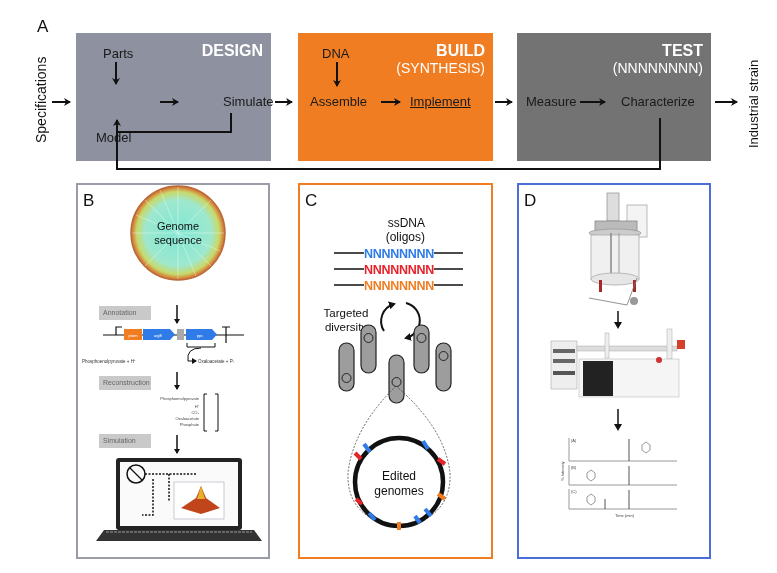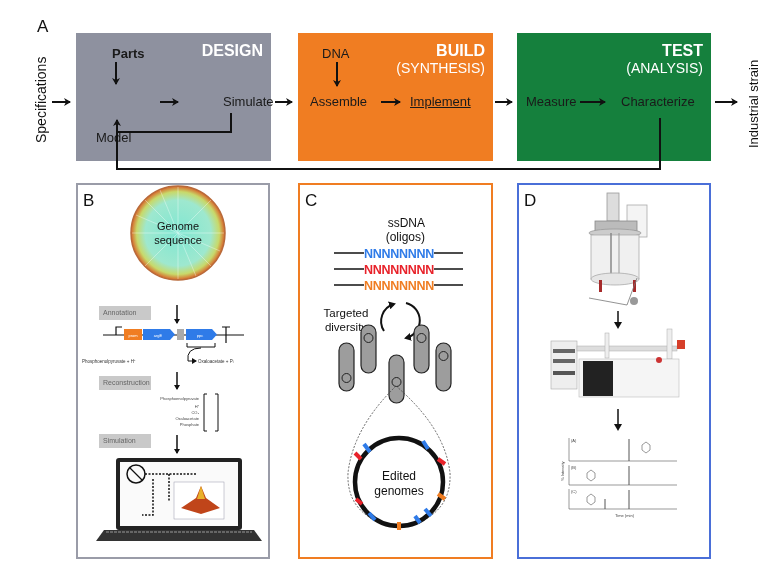--- a/index.html
+++ b/index.html
@@ -20,36 +20,36 @@
 <body>
 
 <div>
   <div class="abs panel-letter" style="left:37px;top:17px;">A</div>
 
   <div class="vlabel" style="left:33px;top:143px;">Specifications</div>
   <div class="vlabel" style="left:746px;top:148px;font-size:13px;">Industrial strain</div>
 
   <div class="stage" style="left:76px;top:33px;width:195px;height:128px;background:#8e919f;">
     <div class="stage-title">DESIGN</div>
-    <div class="node" style="left:36px;top:13px;font-weight:bold;">Parts</div>
+    <div class="node" style="left:27px;top:13px;">Parts</div>
     <div class="node" style="left:20px;top:61px;margin-top:36px;">Model</div>
     <div class="node" style="left:128px;top:61px;margin-left:19px;">Simulate</div>
   </div>
 
   <div class="stage" style="left:298px;top:33px;width:195px;height:128px;background:#f07d22;">
     <div class="stage-title">BUILD</div>
     <div class="stage-sub">(SYNTHESIS)</div>
     <div class="node" style="left:24px;top:13px;">DNA</div>
     <div class="node" style="left:12px;top:61px;">Assemble</div>
     <div class="node" style="left:112px;top:61px;text-decoration:underline;">Implement</div>
   </div>
 
-  <div class="stage" style="left:517px;top:33px;width:194px;height:128px;background:#15803d;">
+  <div class="stage" style="left:517px;top:33px;width:194px;height:128px;background:#737373;">
     <div class="stage-title">TEST</div>
-    <div class="stage-sub">(ANALYSIS)</div>
+    <div class="stage-sub">(NNNNNNNN)</div>
     <div class="node" style="left:9px;top:61px;">Measure</div>
     <div class="node" style="left:104px;top:61px;">Characterize</div>
   </div>
 
   <svg class="abs" style="left:0;top:0;" width="777" height="180">
     <defs>
       <marker id="ah" markerWidth="8" markerHeight="8" refX="6" refY="4" orient="auto" markerUnits="userSpaceOnUse">
         <path d="M0,0 L7,4 L0,8 L2,4 Z" fill="#111"></path>
       </marker>
     </defs>

